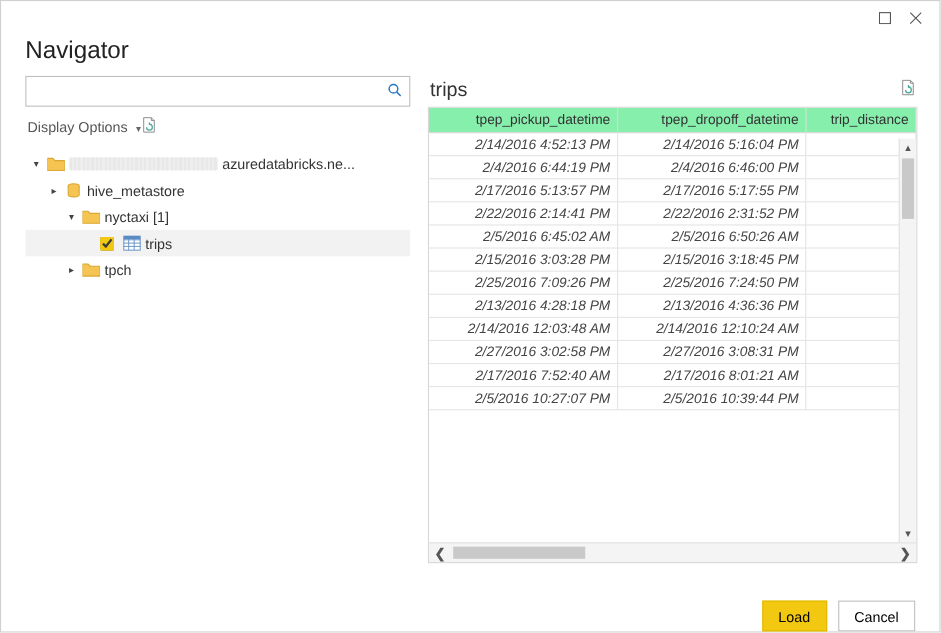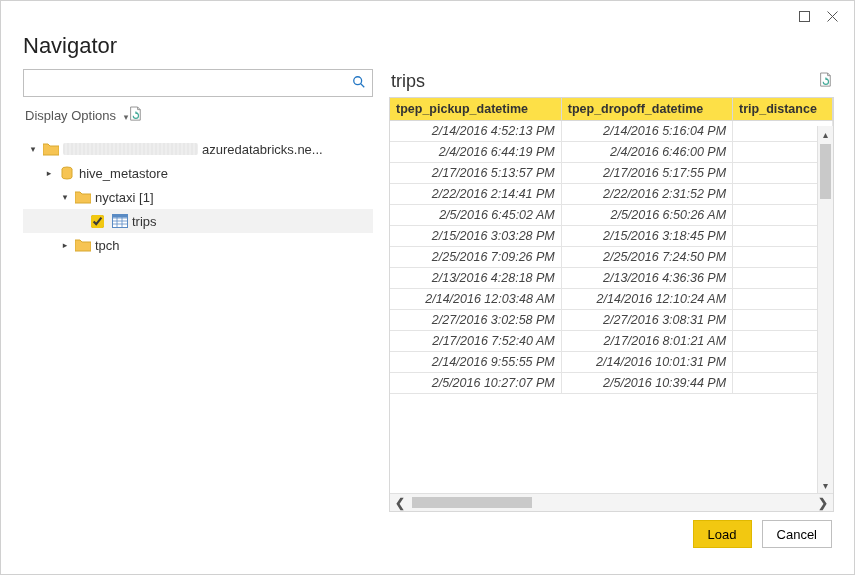--- a/index.html
+++ b/index.html
@@ -75,23 +75,23 @@
     min-height: 0;
   }
   .grid-scroll {
     flex: 1; overflow: hidden; position: relative;
   }
   table.grid {
     border-collapse: collapse; width: 100%; table-layout: fixed;
     font-style: italic;
   }
   table.grid th {
-    font-style: normal; font-weight: 700; text-align: left;
+    font-style: normal; font-weight: 400; text-align: right;
     border: 1px solid #d8d8d8; border-top: none;
-    padding: 4px 6px; background: #fde047; font-size: 12.5px;
+    padding: 4px 6px; background: #86efac; font-size: 12.5px;
     color: #333;
   }
   table.grid th:first-child, table.grid td:first-child { border-left: none; }
   table.grid td {
     border: 1px solid #e4e4e4; padding: 3px 6px; text-align: right;
     font-size: 12.5px; color: #444;
   }
   .vscroll {
     position: absolute; right: 0; top: 28px; bottom: 0; width: 16px;
     background: #f4f4f4; border-left: 1px solid #e0e0e0;
@@ -101,21 +101,21 @@
   .vscroll .track { flex: 1; width: 100%; position: relative; }
   .vscroll .thumb { position: absolute; top: 2px; left: 2px; right: 2px; height: 55px; background: #c9c9c9; }
   .hscroll {
     height: 18px; background: #f4f4f4; border-top: 1px solid #e0e0e0;
     display: flex; align-items: center;
   }
   .hscroll .arrow { width: 20px; display: flex; align-items: center; justify-content: center; font-size: 12px; font-weight: bold; color: #555; height: 100%; }
   .hscroll .track { flex: 1; height: 100%; position: relative; }
   .hscroll .thumb { position: absolute; left: 2px; top: 3px; bottom: 3px; width: 120px; background: #c9c9c9; }
   .footer {
-    height: 54px; display: flex; align-items: flex-start; justify-content: flex-end;
+    height: 54px; display: flex; align-items: flex-end; justify-content: flex-end;
     gap: 10px; padding: 0 22px;
   }
   .btn {
     height: 28px; padding: 0 14px; border: 1px solid #bfbfbf; background: #fff;
     font-size: 13px; cursor: default;
   }
   .btn.primary { background: #f2c811; border-color: #e0b800; }
   .blur-box {
     background: repeating-linear-gradient(90deg,#e8e8e8,#e8e8e8 2px,#eee 2px,#eee 4px);
     height: 12px; display: inline-block; border-radius: 2px;
@@ -308,25 +308,20 @@
                   <td>2/27/2016 3:02:58 PM</td>
                   <td>2/27/2016 3:08:31 PM</td>
                   <td></td>
                 </tr>
                 <tr>
                   <td>2/17/2016 7:52:40 AM</td>
                   <td>2/17/2016 8:01:21 AM</td>
                   <td></td>
                 </tr>
                 <tr>
-                  <td>2/14/2016 9:55:55 PM</td>
-                  <td>2/14/2016 10:01:31 PM</td>
-                  <td></td>
-                </tr>
-                <tr>
                   <td>2/5/2016 10:27:07 PM</td>
                   <td>2/5/2016 10:39:44 PM</td>
                   <td></td>
                 </tr>
               </tbody>
           </table>
           <div class="vscroll">
             <div class="arrow">▴</div>
             <div class="track">
                 <div class="thumb"></div>

